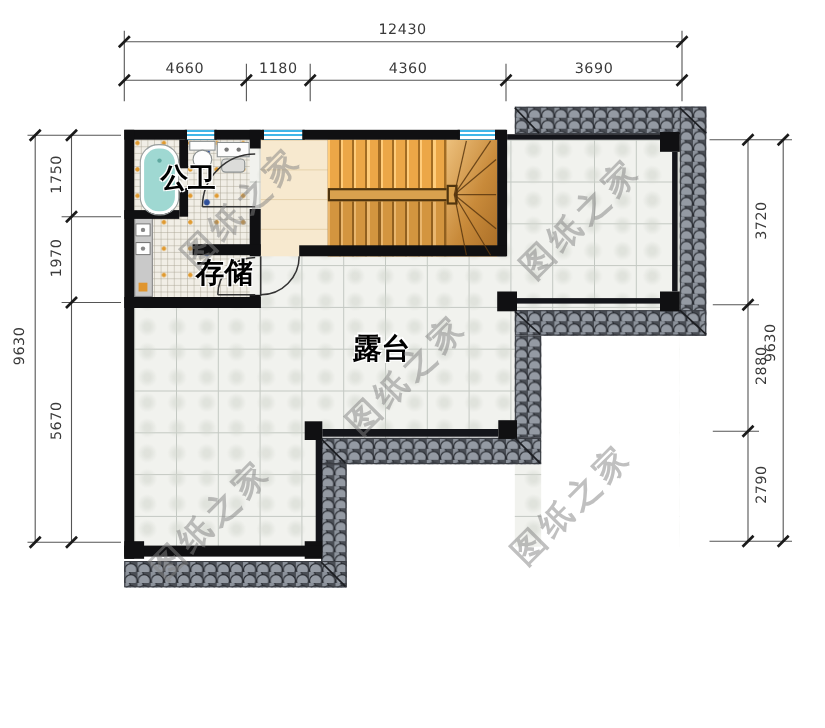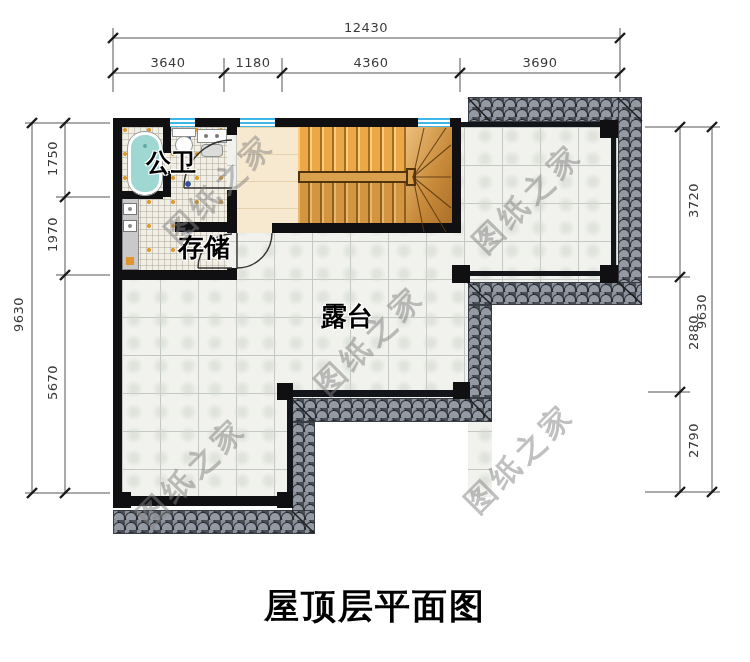--- a/index.html
+++ b/index.html
@@ -200,21 +200,21 @@
       <line x1="618" y1="282" x2="642" y2="304"></line>
       <line x1="468" y1="98" x2="490" y2="121"></line>
       <line x1="468" y1="283" x2="491" y2="304"></line>
       <line x1="468" y1="398" x2="491" y2="421"></line>
       <line x1="292" y1="399" x2="314" y2="421"></line>
       <line x1="292" y1="511" x2="314" y2="533"></line>
     </g>
   </svg>
 
   <span class="dimtxt" style="left:336px;top:20px;width:60px;">12430</span>
-  <span class="dimtxt" style="left:138px;top:55px;width:60px;">3640</span>
+  <span class="dimtxt" style="left:138px;top:55px;width:60px;">4660</span>
   <span class="dimtxt" style="left:223px;top:55px;width:60px;">1180</span>
   <span class="dimtxt" style="left:341px;top:55px;width:60px;">4360</span>
   <span class="dimtxt" style="left:510px;top:55px;width:60px;">3690</span>
 
   <span class="dimtxt vert" style="left:22px;top:151px;width:60px;">1750</span>
   <span class="dimtxt vert" style="left:22px;top:227px;width:60px;">1970</span>
   <span class="dimtxt vert" style="left:22px;top:375px;width:60px;">5670</span>
   <span class="dimtxt vert" style="left:-12px;top:307px;width:60px;">9630</span>
 
   <span class="dimtxt vert" style="left:663px;top:193px;width:60px;">3720</span>
@@ -225,15 +225,14 @@
   <span class="roomlbl" style="left:146px;top:150px;font-size:25px;">公卫</span>
   <span class="roomlbl" style="left:178px;top:234px;font-size:26px;">存储</span>
   <span class="roomlbl" style="left:321px;top:303px;font-size:26px;">露台</span>
 
   <span class="wm" style="left:150px;top:168px;">图纸之家</span>
   <span class="wm" style="left:458px;top:178px;">图纸之家</span>
   <span class="wm" style="left:300px;top:320px;">图纸之家</span>
   <span class="wm" style="left:122px;top:452px;">图纸之家</span>
   <span class="wm" style="left:450px;top:438px;">图纸之家</span>
 
-  <span class="title" style="left:230px;top:583px;width:290px;">屋顶层平面图</span>
 
 </div>
 
 </body></html>

